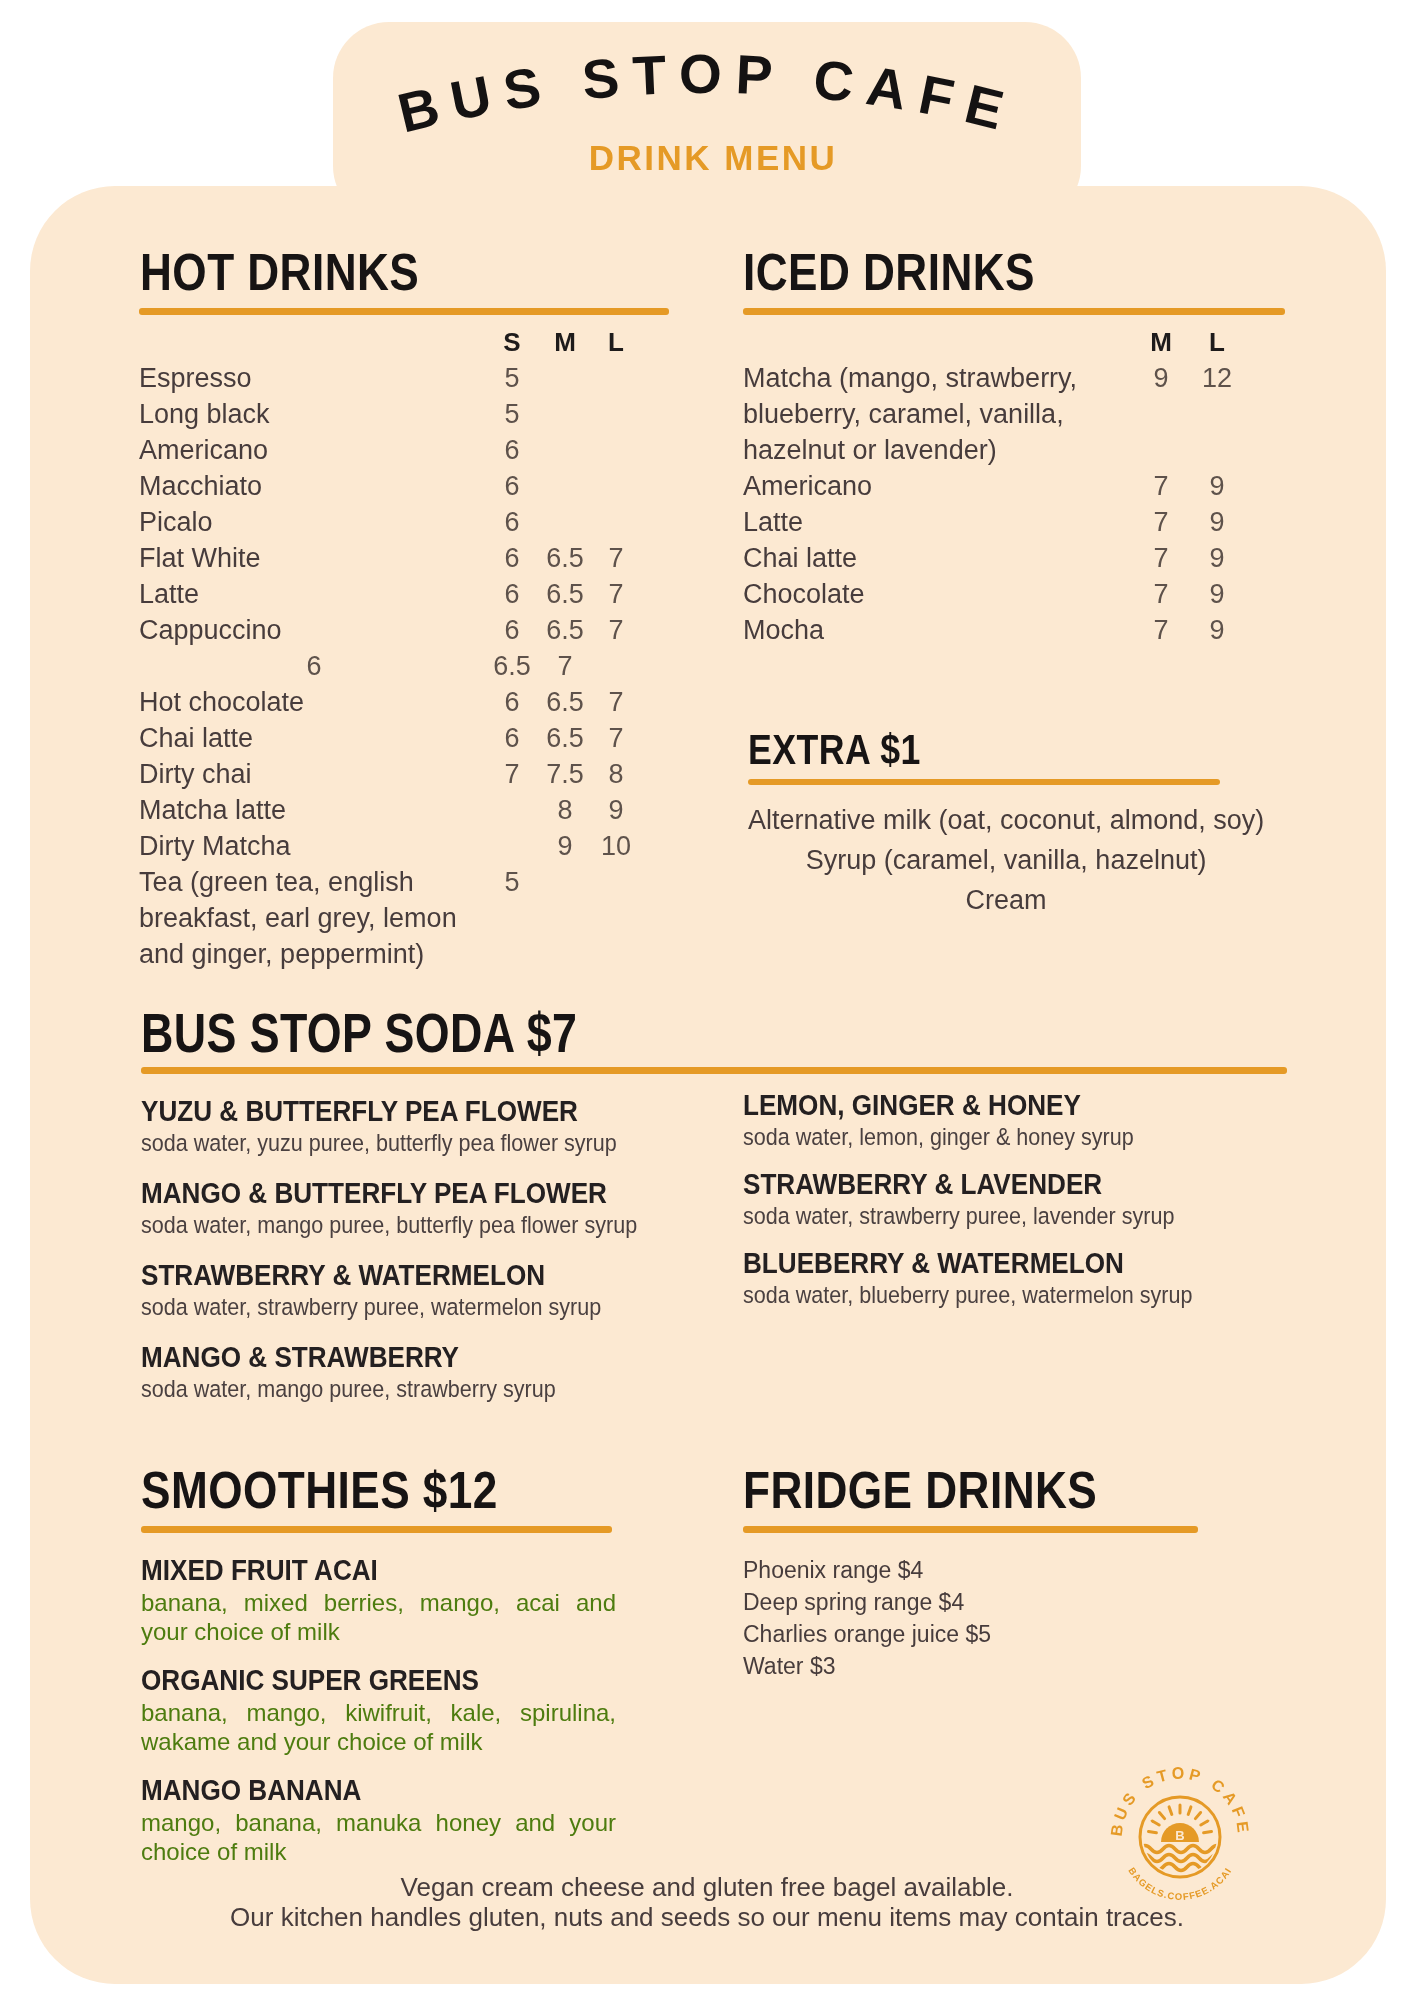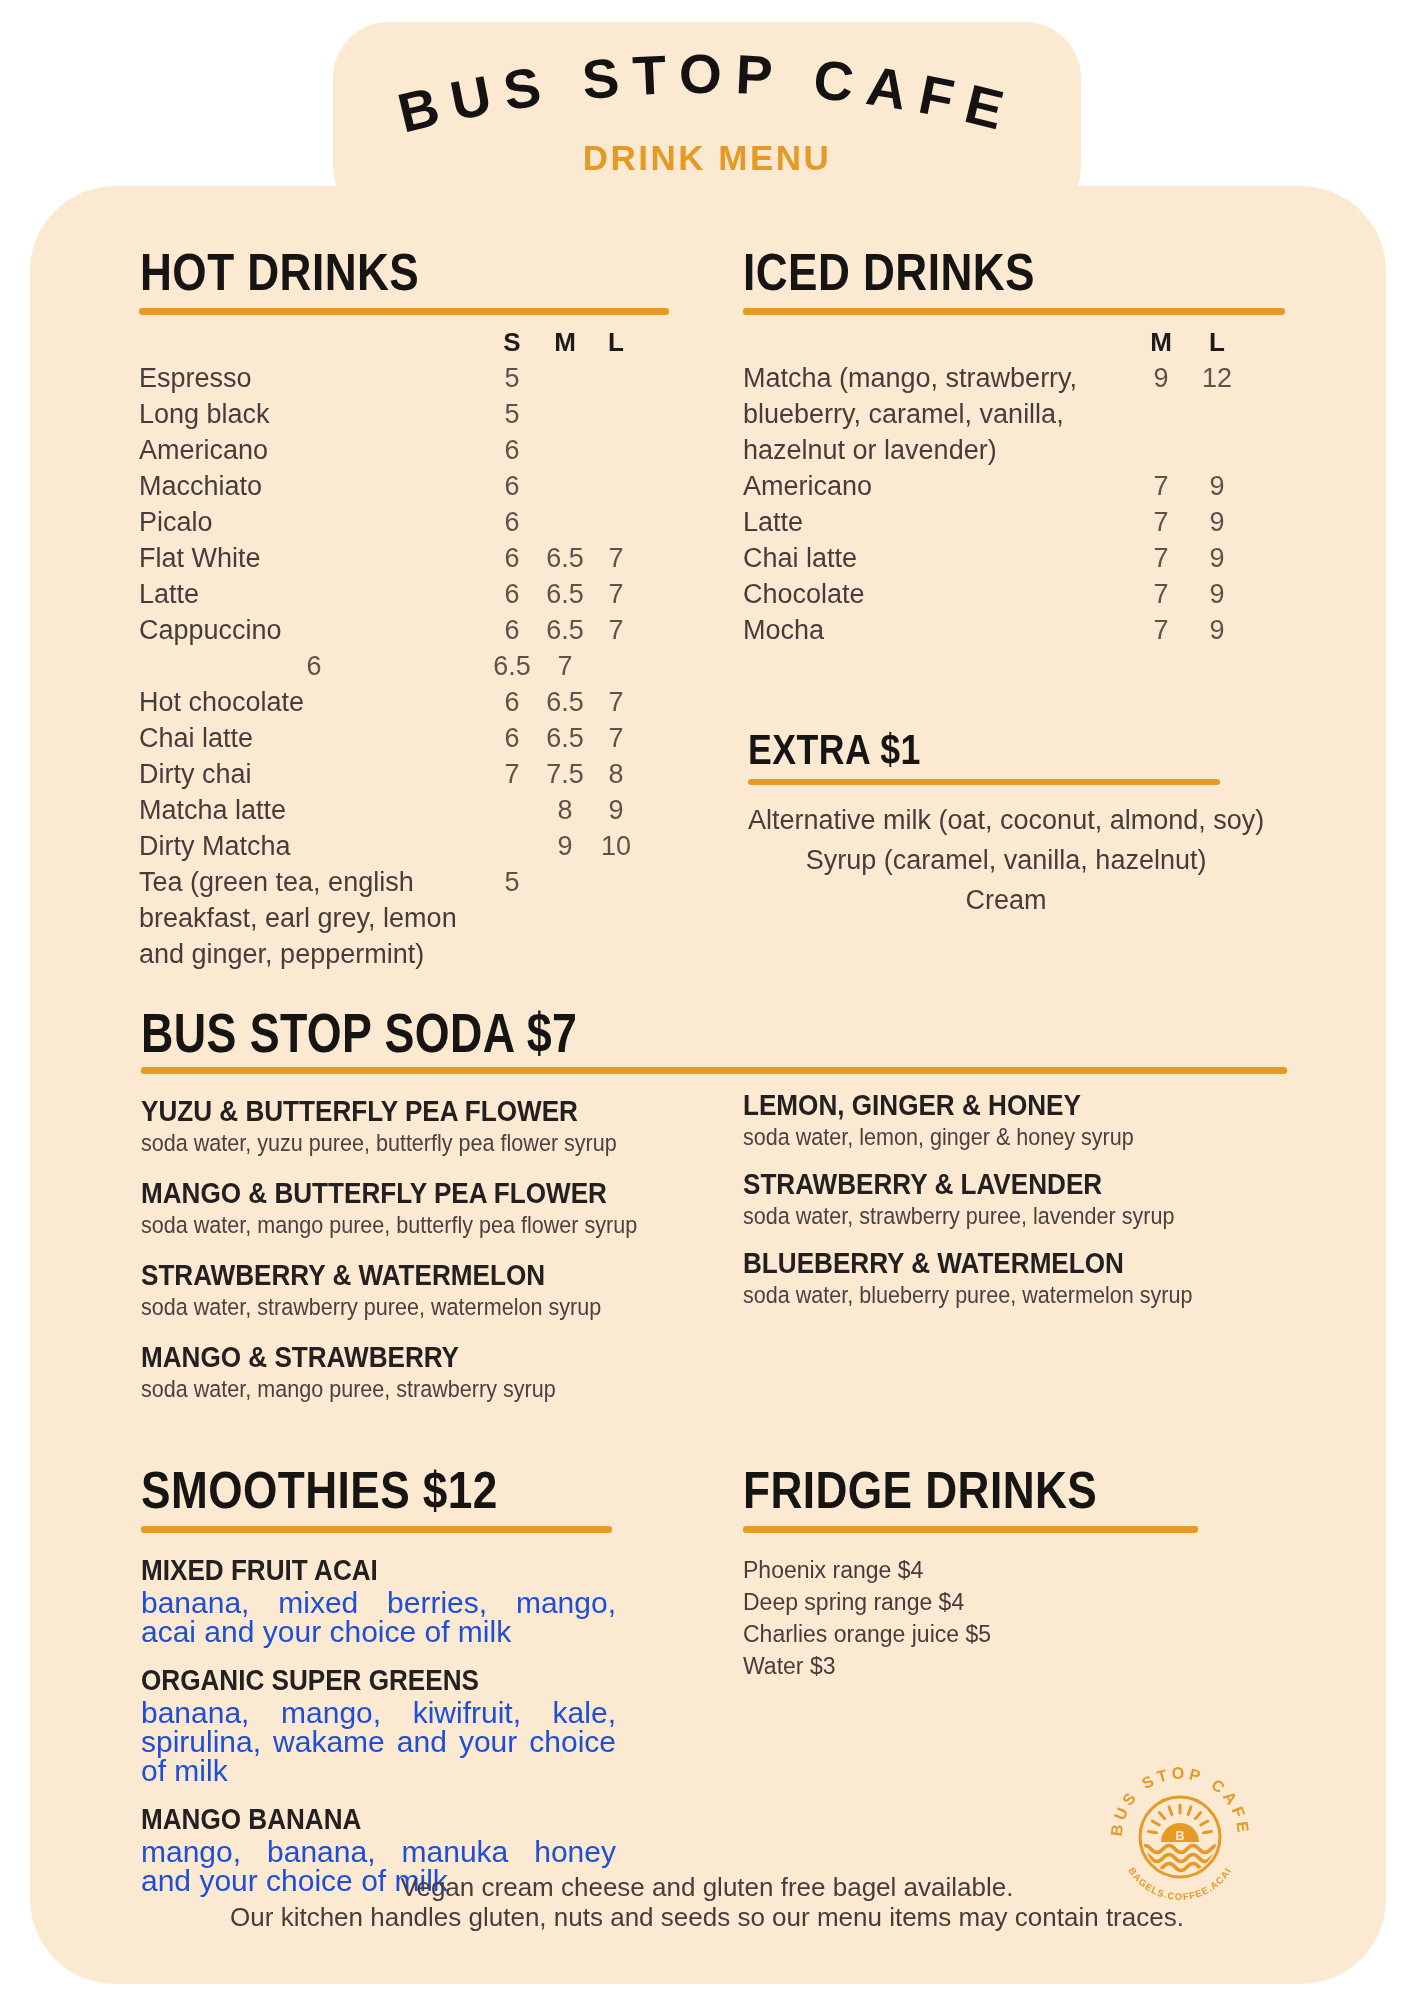--- a/index.html
+++ b/index.html
@@ -6,21 +6,21 @@
   .page{position:relative;width:1414px;height:2000px;background:#ffffff;overflow:hidden;
         font-family:"Liberation Sans",sans-serif;}
   .bubble{position:absolute;left:333px;top:22px;width:748px;height:200px;
           background:#FCE9D2;border-radius:56px;}
   .card{position:absolute;left:30px;top:186px;width:1356px;height:1798px;
         background:#FCE9D2;border-radius:85px;}
   .arc-svg{position:absolute;left:350px;top:28px;width:714px;height:128px;}
   .arc-text{font-family:"Liberation Sans",sans-serif;font-weight:700;font-size:55px;
             letter-spacing:13px;fill:#141212;}
   .subtitle{position:absolute;left:333px;top:138px;width:748px;text-align:center;
-            font-size:35px;font-weight:700;letter-spacing:2.5px;color:#E59A26;}
+            font-size:35px;font-weight:700;letter-spacing:2.5px;color:#E59A26;padding-left:6px;}
 
   .sec-title{position:absolute;font-size:52px;font-weight:700;color:#171414;letter-spacing:.5px;
              transform:scaleX(.85);transform-origin:0 100%;white-space:nowrap;}
   .sec-title.small{font-size:42px;}
   .rule{position:absolute;height:7px;background:#E59A26;border-radius:3px;}
 
   
   .table{position:absolute;}
   .trow{display:grid;}
   .hot .trow{grid-template-columns:350px 46px 60px 42px;}
@@ -36,21 +36,21 @@
   .col{position:absolute;}
   .item-name{font-size:29px;font-weight:700;color:#242021;line-height:34px;
              display:inline-block;transform:scaleX(.9);transform-origin:0 50%;white-space:nowrap;}
   .item-desc{font-size:24.5px;color:#4A4040;line-height:30px;
              display:inline-block;transform:scaleX(.88);transform-origin:0 50%;white-space:nowrap;}
   .soda-left .block{margin-bottom:18px;}
   .soda-right .block{margin-bottom:15px;}
 
   .sm-name{font-size:29px;font-weight:700;color:#242021;line-height:36px;
            display:inline-block;transform:scaleX(.9);transform-origin:0 50%;white-space:nowrap;}
-  .sm-desc{font-size:30px;color:#1d4ed8;line-height:29px;text-align:justify;}
+  .sm-desc{font-size:24px;color:#4d7c0f;line-height:29px;text-align:justify;}
   .sm-block{margin-bottom:16px;width:475px;}
 
   .footer{position:absolute;left:150px;top:1872px;width:1114px;text-align:center;
           font-size:26px;line-height:30px;color:#473C3C;}
 
   .logo-svg{position:absolute;left:1105px;top:1762px;width:150px;height:150px;}
   .logo-arc{font-family:"Liberation Sans",sans-serif;font-weight:700;fill:#E59A26;}
 </style>
 </head>
 <body>

